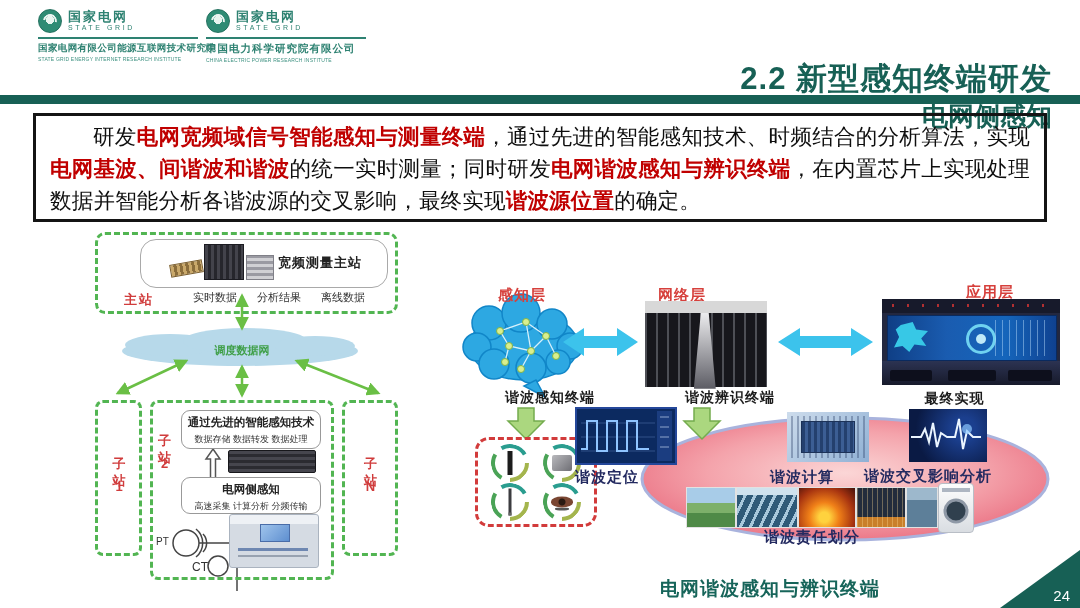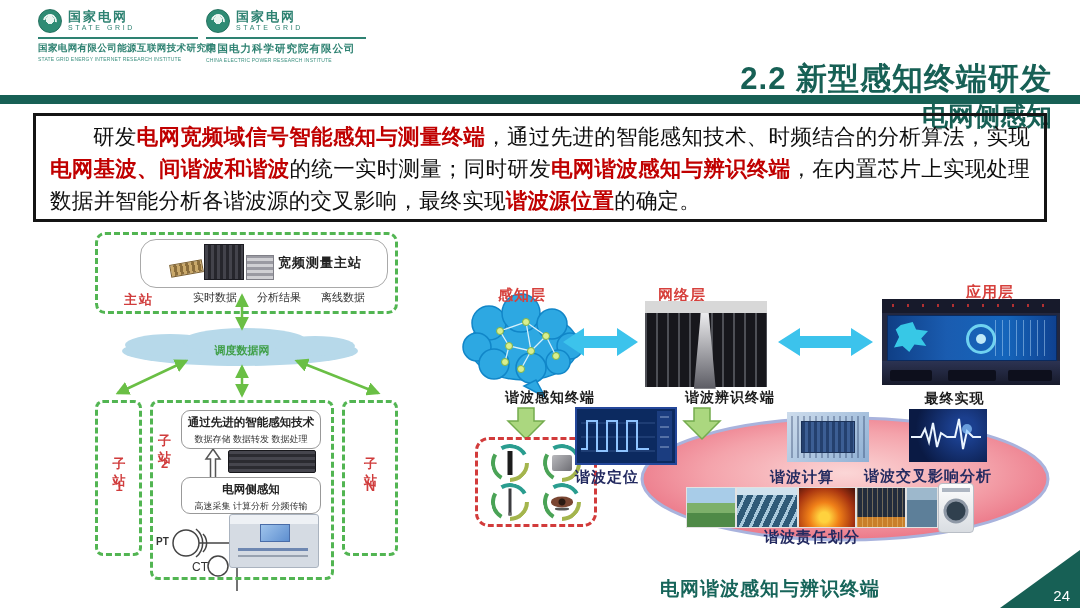--- a/index.html
+++ b/index.html
@@ -67,21 +67,21 @@
   .dev-title{font-size:11.5px;font-weight:bold;color:#222;}
   .dev-funcs{font-size:9px;color:#333;margin-top:3px;white-space:nowrap;}
   .rack-c{left:228px;top:450px;width:86px;height:21px;border:1px solid #17171b;border-radius:2px;
           background:repeating-linear-gradient(0deg,#46464e 0 3px,#2b2b31 3px 6px);}
   .inst{left:229px;top:514px;width:88px;height:52px;border:1px solid #aab3bf;border-radius:3px;
         background:linear-gradient(180deg,#eef1f5 0 18%,#d5dbe3 18% 100%);}
   .inst-scr{position:absolute;left:30px;top:9px;width:28px;height:16px;border:1px solid #4a6da8;
             background:linear-gradient(135deg,#9fc4ec,#5e8fd0);}
   .inst-st1{position:absolute;left:8px;top:33px;width:70px;height:3px;background:#2a4f8f;opacity:.6;}
   .inst-st2{position:absolute;left:8px;top:40px;width:70px;height:2px;background:#7e8a9a;opacity:.7;}
-  .pt-label{left:156px;top:536px;font-size:10px;color:#333;font-weight:bold;}
+  .pt-label{left:156px;top:536px;font-size:10px;color:#333;}
   .ct-label{left:192px;top:560px;font-size:12px;color:#333;}
   .caption1{left:148px;top:578px;width:205px;text-align:center;font-size:19px;font-weight:bold;
             color:#2ea344;letter-spacing:1px;}
 
   
   .layer-label{font-size:15px;font-weight:bold;color:#d6403c;text-align:center;letter-spacing:1px;}
   .l1{left:487px;top:286px;width:70px;}
   .l2{left:647px;top:286px;width:70px;}
   .l3{left:955px;top:283px;width:70px;}
   .term-label{font-size:14px;font-weight:bold;color:#1c1c1c;text-align:center;letter-spacing:1px;}

